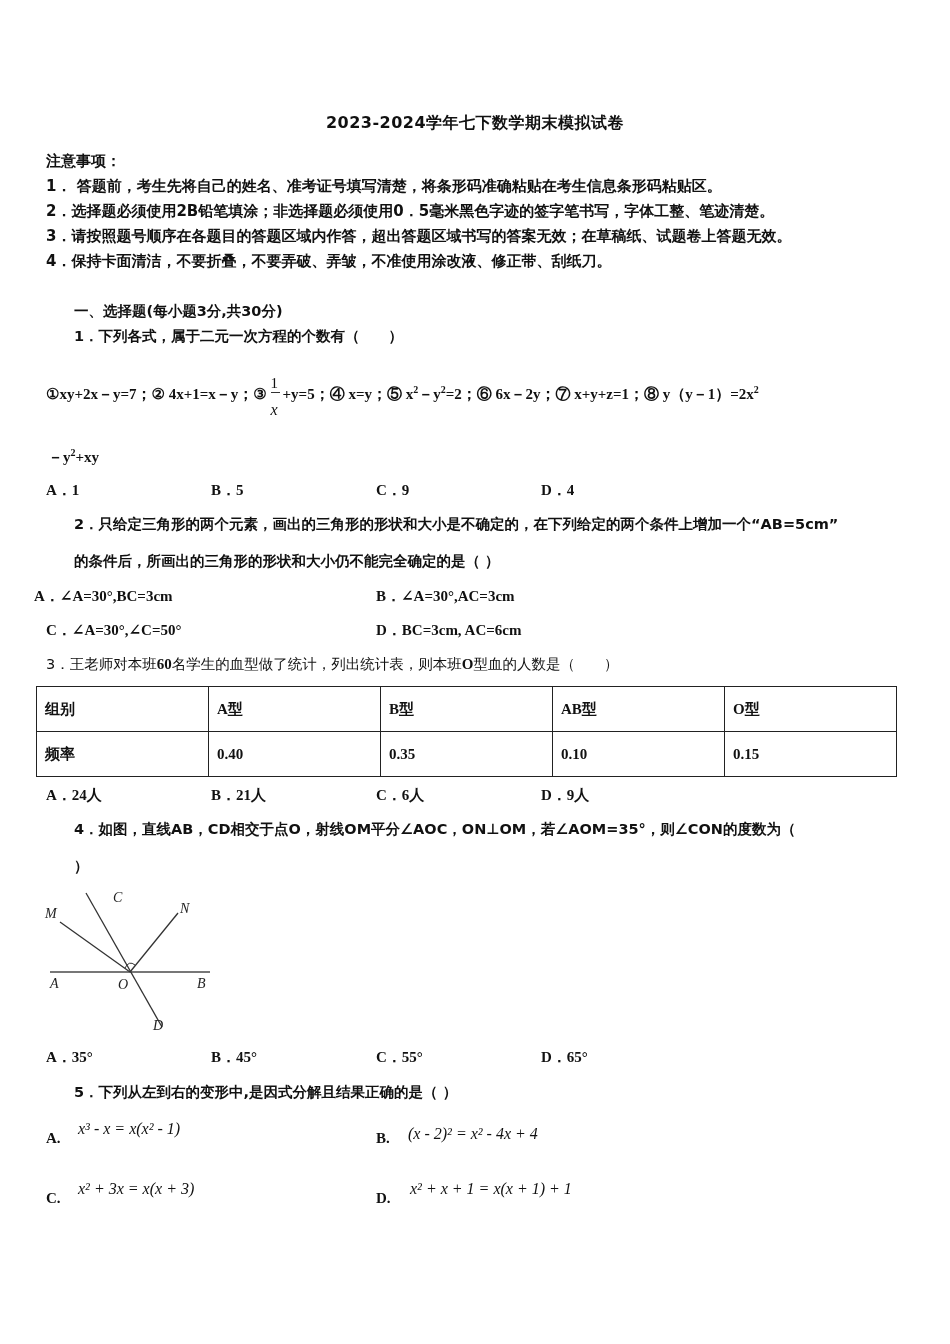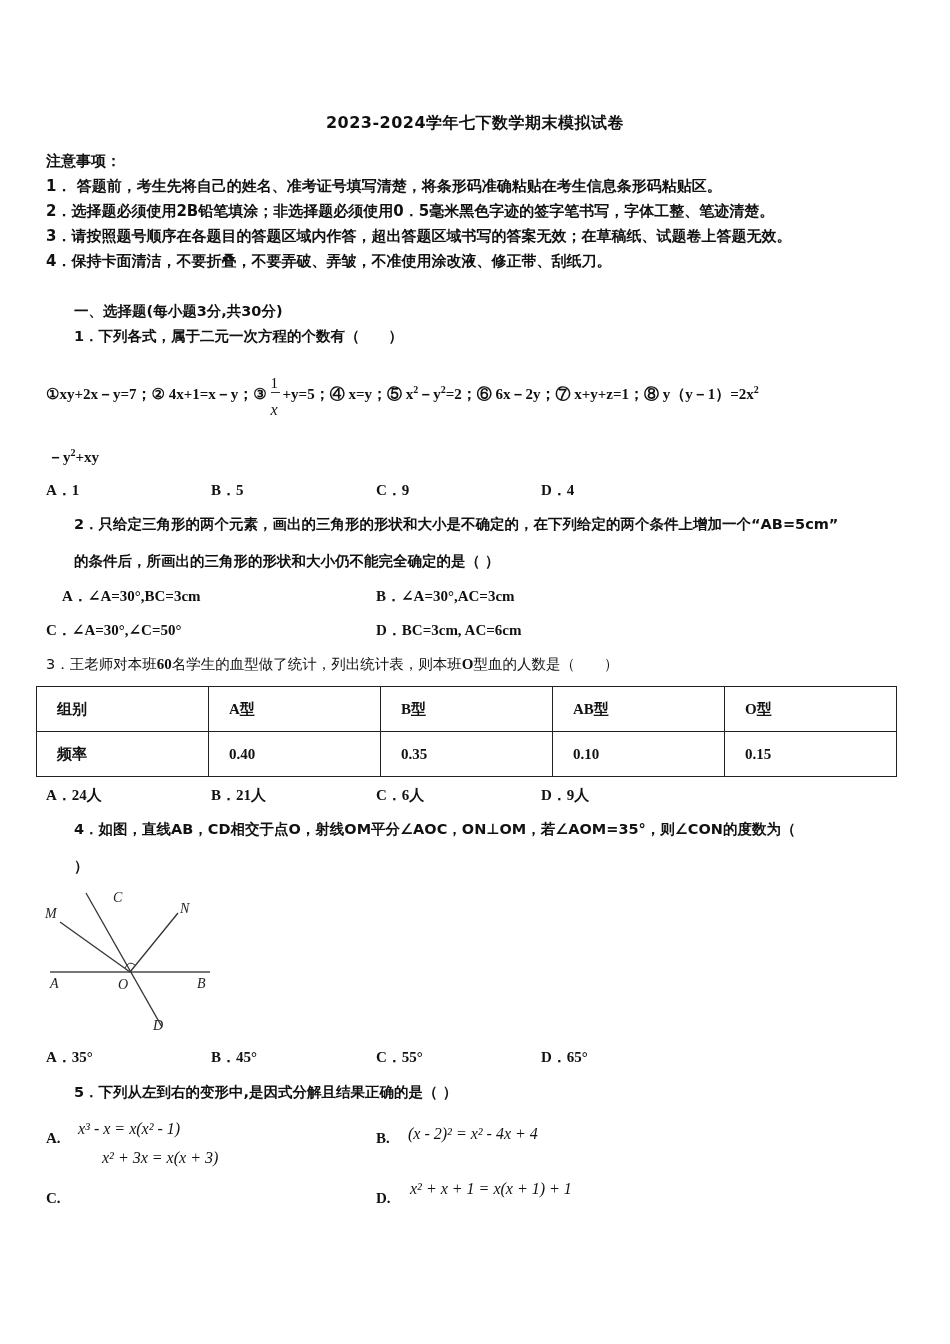--- a/index.html
+++ b/index.html
@@ -9,21 +9,21 @@
   .title { left:0; width:950px; top:113px; text-align:center; font-family:"DejaVu Sans","Liberation Sans",sans-serif;
            font-weight:bold; font-size:16px; letter-spacing:0.5px; }
   .note { font-family:"DejaVu Sans","Liberation Sans",sans-serif; font-size:15px; font-weight:bold; }
   .q { font-family:"DejaVu Sans","Liberation Sans",sans-serif; font-size:14.5px; font-weight:bold;margin-left:28px; }
   .qlight { font-family:"DejaVu Sans","Liberation Sans",sans-serif; font-size:14.5px; font-weight:normal; }
   .opt { font-family:"Liberation Serif","DejaVu Serif",serif; font-weight:bold; font-size:15px; }
   .math { font-family:"Liberation Serif","DejaVu Serif",serif; font-style:italic; font-size:16px; font-weight:normal; }
   .frac-num { font-family:"Liberation Serif",serif; font-size:15px; }
   .frac-bar { position:absolute; height:1px; background:#333; }
   table.blood { position:absolute; left:36px; top:686px; width:861px; border-collapse:collapse; }
-  table.blood td { border:1.5px solid #222; height:44px; padding:0 20px; font-family:"Liberation Serif","DejaVu Serif",serif;
+  table.blood td { border:1.5px solid #222; height:44px; padding:0 8px; font-family:"Liberation Serif","DejaVu Serif",serif;
                    font-weight:bold; font-size:15px; vertical-align:middle; width:20%; }
   sup { font-size:10px; }
 </style>
 </head>
 <body>
 
 <div class="abs title">2023-2024学年七下数学期末模拟试卷</div>
 
 <div class="abs note" style="left:46px;top:152px;">注意事项：</div>
 <div class="abs note" style="left:46px;top:177px;">1．  答题前，考生先将自己的姓名、准考证号填写清楚，将条形码准确粘贴在考生信息条形码粘贴区。</div>
@@ -38,21 +38,21 @@
   <span>①xy+2x－y=7；② 4x+1=x－y；③ </span><span style="display:inline-block;position:relative;width:12px;"><span class="frac-num" style="position:absolute;left:0;top:-24px;font-weight:normal;">1</span><span class="frac-bar" style="left:0;top:-7px;width:9px;"></span><span class="math" style="position:absolute;left:0;top:2px;">x</span></span><span>+y=5；④ x=y；⑤ x</span><sup>2</sup><span>－y</span><sup>2</sup><span>=2；⑥ 6x－2y；⑦ x+y+z=1；⑧ y（y－1）=2x</span><sup>2</sup>
 </div>
 <div class="abs opt" style="left:48px;top:447px;"><span>－y</span><sup>2</sup><span>+xy</span></div>
 <div class="abs opt" style="left:46px;top:481px;">A．1</div>
 <div class="abs opt" style="left:211px;top:481px;">B．5</div>
 <div class="abs opt" style="left:376px;top:481px;">C．9</div>
 <div class="abs opt" style="left:541px;top:481px;">D．4</div>
 
 <div class="abs q" style="left:46px;top:515px;">2．只给定三角形的两个元素，画出的三角形的形状和大小是不确定的，在下列给定的两个条件上增加一个“AB=5cm”</div>
 <div class="abs q" style="left:46px;top:552px;">的条件后，所画出的三角形的形状和大小仍不能完全确定的是（ ）</div>
-<div class="abs opt" style="left:62px;top:587px;">A．∠A=30°,BC=3cm</div>
+<div class="abs opt" style="left:34px;top:587px;">A．∠A=30°,BC=3cm</div>
 <div class="abs opt" style="left:376px;top:587px;">B．∠A=30°,AC=3cm</div>
 <div class="abs opt" style="left:46px;top:621px;text-align:right;">C．∠A=30°,∠C=50°</div>
 <div class="abs opt" style="left:376px;top:621px;">D．BC=3cm, AC=6cm</div>
 
 <div class="abs qlight" style="left:46px;top:655px;">
   <span>3．王老师对本班</span><b class="opt">60</b><span>名学生的血型做了统计，列出统计表，则本班</span><b class="opt">O</b><span>型血的人数是（　　）</span>
 </div>
 <table class="blood">
   <tbody>
       <tr>
@@ -99,15 +99,15 @@
 <div class="abs opt" style="left:376px;top:1048px;">C．55°</div>
 <div class="abs opt" style="left:541px;top:1048px;">D．65°</div>
 
 <div class="abs q" style="left:46px;top:1083px;">5．下列从左到右的变形中,是因式分解且结果正确的是（ ）</div>
 
 <div class="abs opt" style="left:46px;top:1130px;">A.</div>
 <div class="abs math" style="left:78px;top:1120px;">x³ - x = x(x² - 1)</div>
 <div class="abs opt" style="left:376px;top:1130px;">B.</div>
 <div class="abs math" style="left:408px;top:1125px;">(x - 2)² = x² - 4x + 4</div>
 <div class="abs opt" style="left:46px;top:1190px;">C.</div>
-<div class="abs math" style="left:78px;top:1149px;margin-left:24px;">x² + 3x = x(x + 3)</div>
+<div class="abs math" style="left:78px;top:1180px;">x² + 3x = x(x + 3)</div>
 <div class="abs opt" style="left:376px;top:1190px;">D.</div>
 <div class="abs math" style="left:410px;top:1180px;">x² + x + 1 = x(x + 1) + 1</div>
 
 </body></html>

